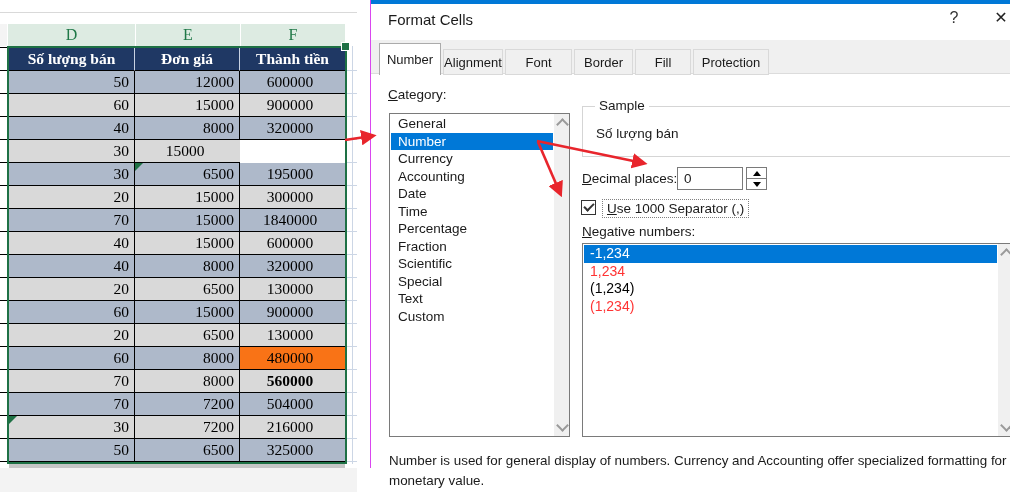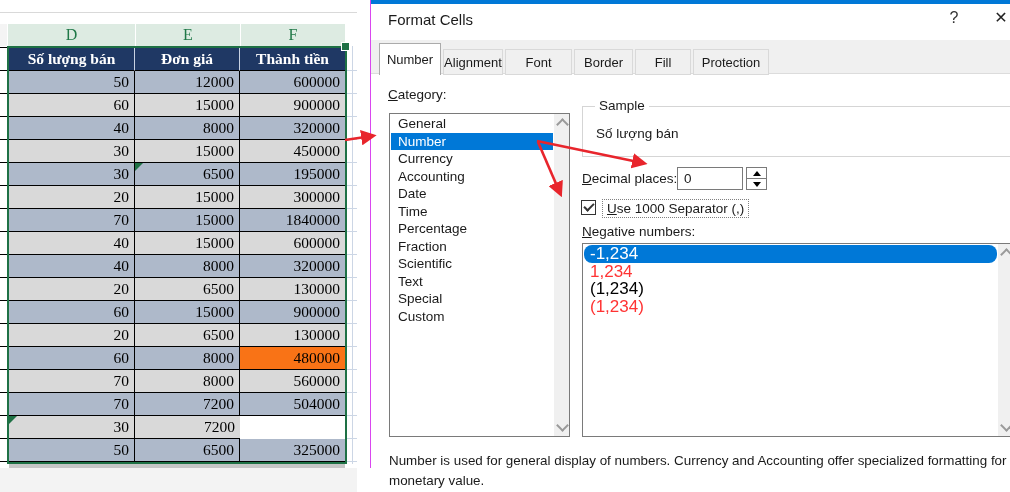--- a/index.html
+++ b/index.html
@@ -21,21 +21,21 @@
   #xtable{position:absolute;left:9px;top:48px;width:336px;z-index:3;
           font-family:"Liberation Serif","DejaVu Serif",serif;}
   .trow{display:flex;height:23px;}
   .hcell{background:#1f3864;color:#fff;font-weight:bold;font-size:15.5px;
          display:flex;align-items:center;justify-content:center;
          border-right:1px solid #c8d2e2;border-bottom:1px solid #000;box-sizing:border-box;}
   .hcell:last-child{border-right:none;}
   .dcell{box-sizing:border-box;border-right:1px solid #000;border-bottom:1px solid #000;
          text-align:right;padding-right:5px;font-size:15.5px;line-height:22px;color:#000;
          position:relative;}
-  .trow .dcell:last-child{border-right:none;}
+  .trow .dcell:last-child{border-right:none;text-align:center;}
   .flag{position:absolute;left:0;top:0;width:0;height:0;
         border-top:8px solid #1e7145;border-right:8px solid transparent;}
   #partialrow{position:absolute;left:9px;top:463px;width:336px;height:5px;background:#c6c6c6;z-index:2;}
   #gridv{position:absolute;left:352px;top:46px;width:1px;height:418px;background:#ccd6e5;}
   #gridh{position:absolute;left:346px;top:70px;width:11px;height:394px;
          background:repeating-linear-gradient(to bottom,#ccd6e5 0 1px,transparent 1px 23px);}
   #sliverlines{position:absolute;left:0;top:47px;width:7px;height:416px;
          background:repeating-linear-gradient(to bottom,#000 0 1px,transparent 1px 23px);}
   #bottomarea{position:absolute;left:0;top:468px;width:357px;height:24px;background:#f3f3f3;}
 
@@ -83,21 +83,21 @@
   #cbox{position:absolute;left:210px;top:200px;width:15px;height:15px;border:1px solid #333;
         background:#fff;box-sizing:border-box;}
   #cbox .tick{width:8px;height:4px;border-left:2px solid #333;border-bottom:2px solid #333;
         transform:rotate(-45deg);margin:2px 0 0 1.5px;}
   #cblabel{position:absolute;left:231px;top:199px;border:1px dotted #808080;padding:1px 4px;
            font-size:13.5px;color:#1a1a1a;}
 
   #neglist{position:absolute;left:211px;top:243px;width:432px;height:194px;
            border:1px solid #7a7a7a;background:#fff;box-sizing:border-box;}
   #negitems{position:absolute;left:1px;top:1px;right:16px;bottom:1px;overflow:hidden;}
-  .nitem{height:17.5px;line-height:17.5px;padding-left:6px;font-size:17px;border-radius:8px;}
+  .nitem{height:17.5px;line-height:17.5px;padding-left:6px;font-size:14px;}
   .nitem.sel{background:#0078d7;color:#fff !important;}
 
   #desc{position:absolute;left:18px;top:451px;width:628px;font-size:13.4px;line-height:1.5;color:#1a1a1a;}
 
   #arrows{position:absolute;left:0;top:0;z-index:40;pointer-events:none;}
 </style>
 </head>
 <body>
 
 <div id="sheet">
@@ -126,21 +126,20 @@
         <div class="dcell" style="width: 105px; background: rgb(217, 217, 217);">900000</div>
       </div>
       <div class="trow">
         <div class="dcell" style="width: 126px; background: rgb(174, 185, 202);">40</div>
         <div class="dcell" style="width: 105px; background: rgb(174, 185, 202);">8000</div>
         <div class="dcell" style="width: 105px; background: rgb(174, 185, 202);">320000</div>
       </div>
       <div class="trow">
         <div class="dcell" style="width: 126px; background: rgb(217, 217, 217);">30</div>
         <div class="dcell" style="width: 105px; background: rgb(217, 217, 217);">15000</div>
-        <div class="dcell" style="width: 105px; background: rgb(217, 217, 217);">450000</div>
       </div>
       <div class="trow">
         <div class="dcell" style="width: 126px; background: rgb(174, 185, 202);">30</div>
         <div class="dcell" style="width: 105px; background: rgb(174, 185, 202);">6500<span class="flag"></span></div>
         <div class="dcell" style="width: 105px; background: rgb(174, 185, 202);">195000</div>
       </div>
       <div class="trow">
         <div class="dcell" style="width: 126px; background: rgb(217, 217, 217);">20</div>
         <div class="dcell" style="width: 105px; background: rgb(217, 217, 217);">15000</div>
         <div class="dcell" style="width: 105px; background: rgb(217, 217, 217);">300000</div>
@@ -176,30 +175,31 @@
         <div class="dcell" style="width: 105px; background: rgb(217, 217, 217);">130000</div>
       </div>
       <div class="trow">
         <div class="dcell" style="width: 126px; background: rgb(174, 185, 202);">60</div>
         <div class="dcell" style="width: 105px; background: rgb(174, 185, 202);">8000</div>
         <div class="dcell" style="width: 105px; background: #f97316;">480000</div>
       </div>
       <div class="trow">
         <div class="dcell" style="width: 126px; background: rgb(217, 217, 217);">70</div>
         <div class="dcell" style="width: 105px; background: rgb(217, 217, 217);">8000</div>
-        <div class="dcell" style="width: 105px; background: rgb(217, 217, 217);">560000</div>
+        <div class="dcell" style="width: 105px; background: rgb(217, 217, 217); font-weight: bold;">560000</div>
       </div>
       <div class="trow">
         <div class="dcell" style="width: 126px; background: rgb(174, 185, 202);">70</div>
         <div class="dcell" style="width: 105px; background: rgb(174, 185, 202);">7200</div>
         <div class="dcell" style="width: 105px; background: rgb(174, 185, 202);">504000</div>
       </div>
       <div class="trow">
         <div class="dcell" style="width: 126px; background: rgb(217, 217, 217);">30<span class="flag"></span></div>
         <div class="dcell" style="width: 105px; background: rgb(217, 217, 217);">7200</div>
+        <div class="dcell" style="width: 105px; background: rgb(217, 217, 217);">216000</div>
       </div>
       <div class="trow">
         <div class="dcell" style="width: 126px; background: rgb(174, 185, 202);">50</div>
         <div class="dcell" style="width: 105px; background: rgb(174, 185, 202);">6500</div>
         <div class="dcell" style="width: 105px; background: rgb(174, 185, 202);">325000</div>
       </div>
     </div>
   <div id="partialrow"></div>
   <div id="selbox"></div>
   <div id="fillhandle"></div>
@@ -228,22 +228,22 @@
     <div id="catitems">
         <div class="citem">General</div>
         <div class="citem sel" style="background: rgb(0, 120, 215);">Number</div>
         <div class="citem">Currency</div>
         <div class="citem">Accounting</div>
         <div class="citem">Date</div>
         <div class="citem">Time</div>
         <div class="citem">Percentage</div>
         <div class="citem">Fraction</div>
         <div class="citem">Scientific</div>
+        <div class="citem">Special</div>
         <div class="citem">Text</div>
-        <div class="citem">Special</div>
         <div class="citem">Custom</div>
       </div>
     <div class="lscroll">
       <div class="chev up"></div>
       <div class="chev down"></div>
     </div>
   </div>
 
   <div id="samplebox">
     <div id="samplelabel">Sample</div>

